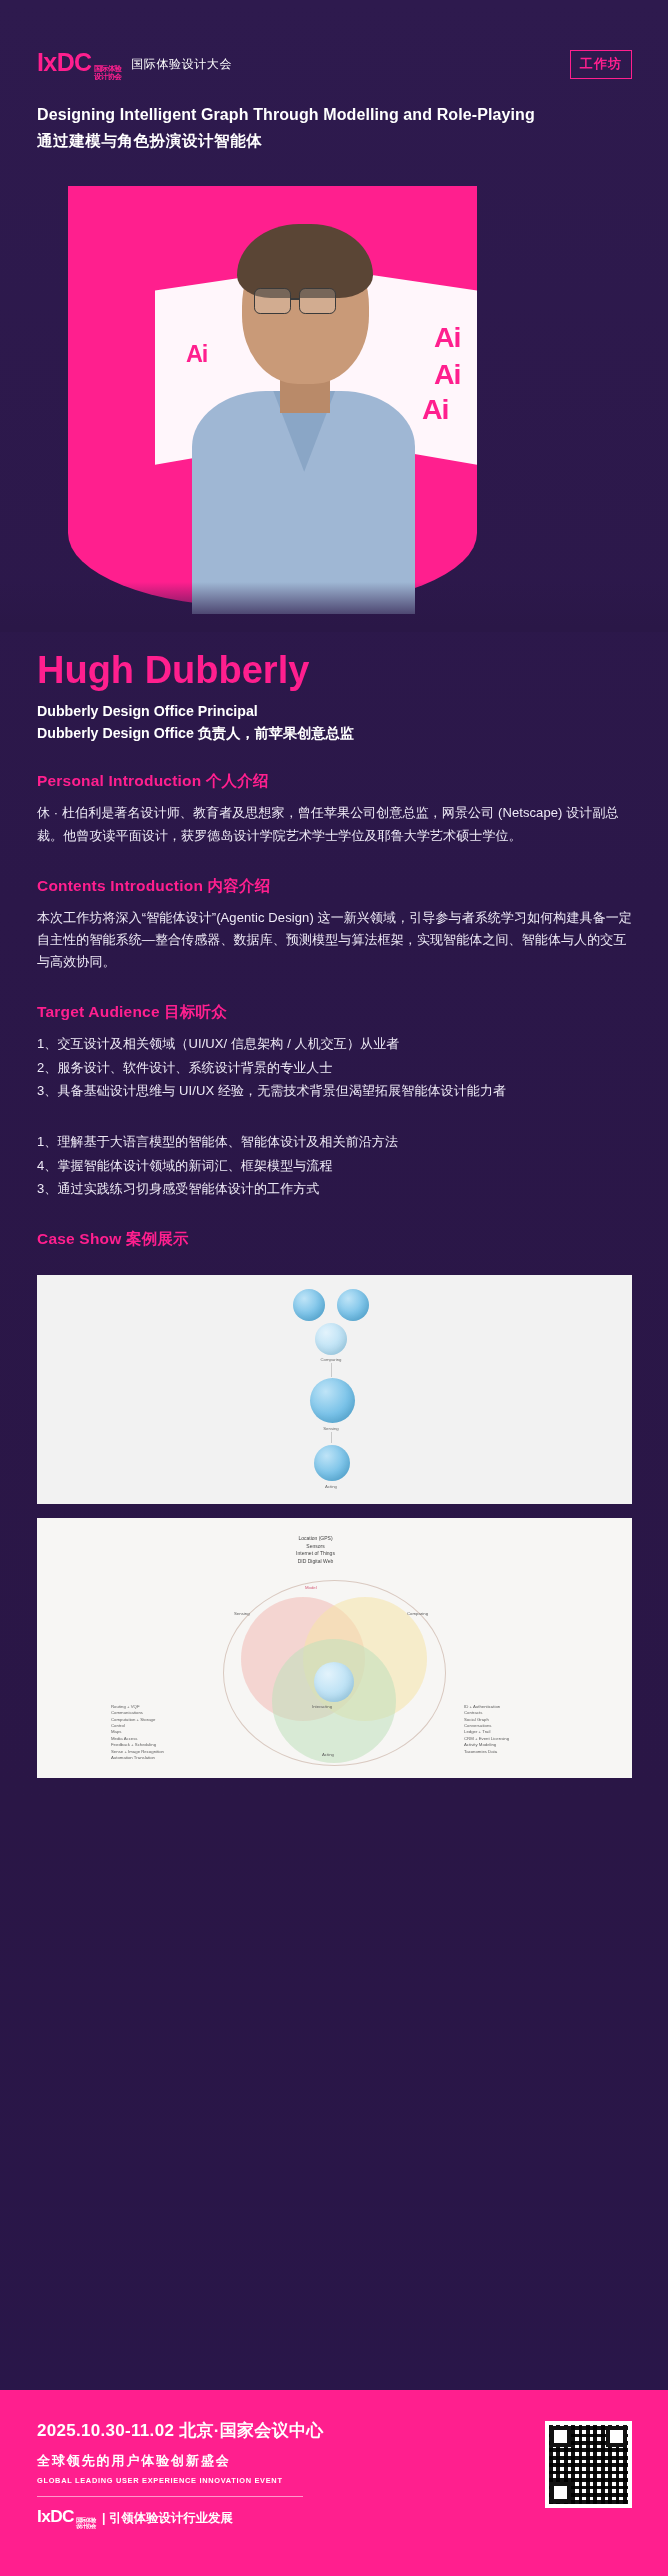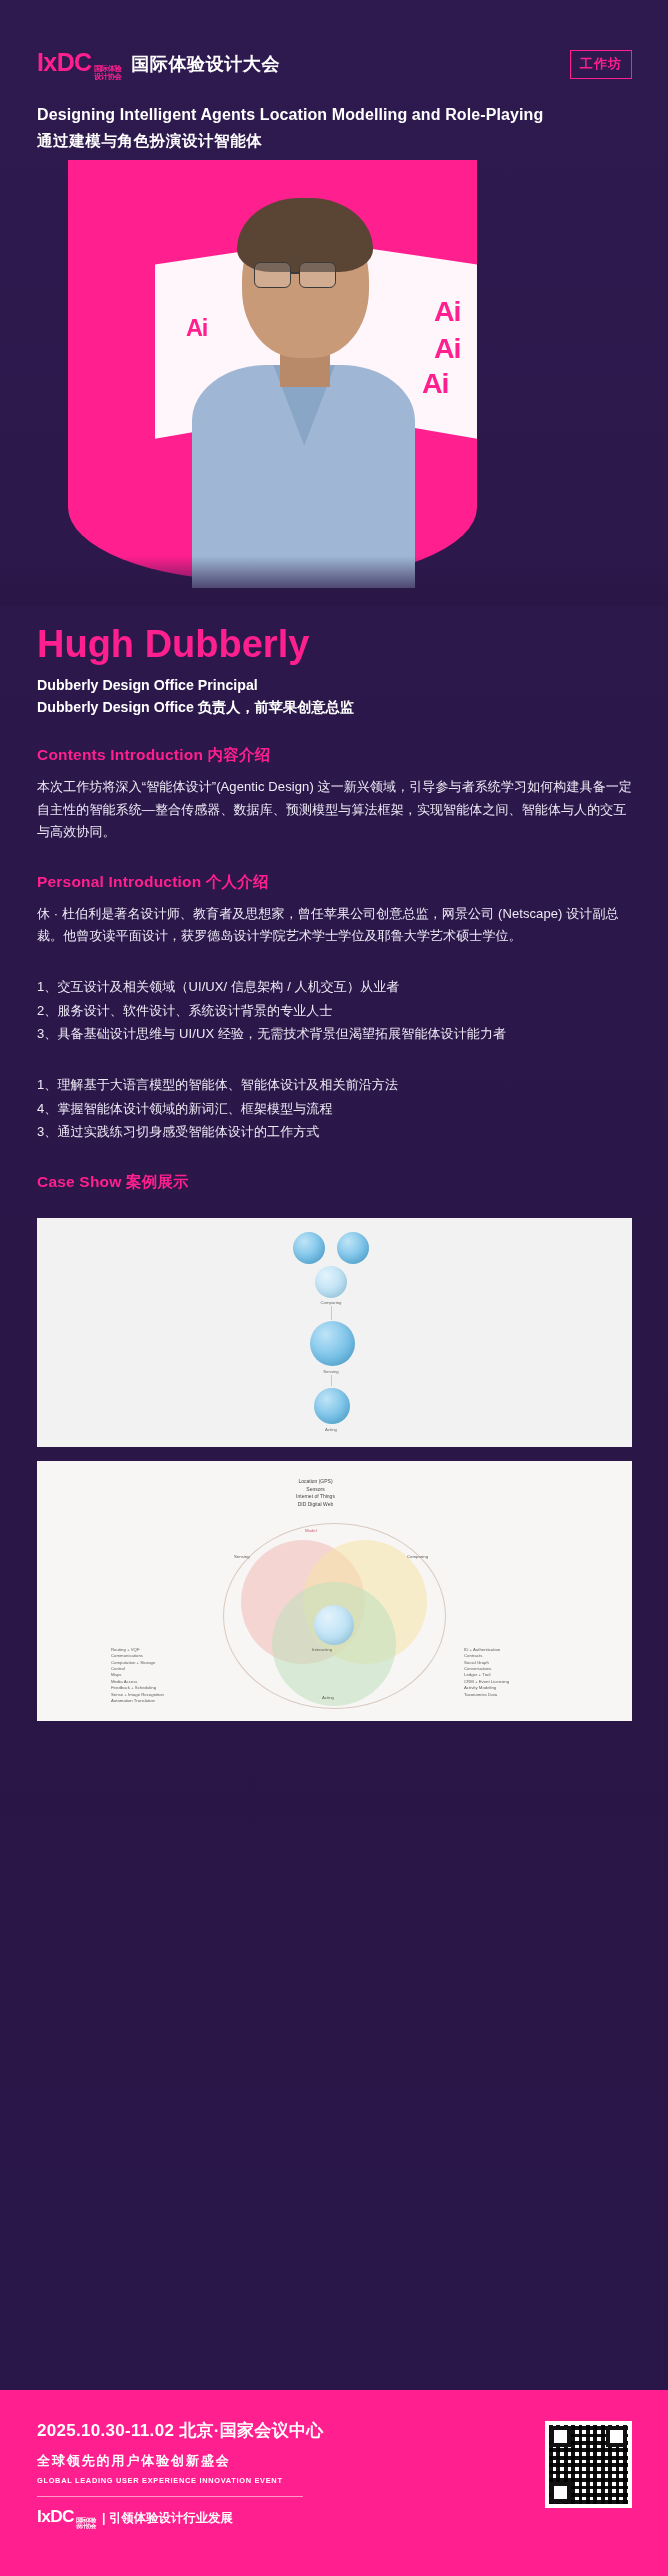--- a/index.html
+++ b/index.html
@@ -36,22 +36,22 @@
     font-size: 7.4px;
     font-weight: 700;
     margin-left: 2.5px;
     line-height: 1.05;
     text-align: left;
     color: #ff1f8e;
   }
   .logo-ixdc .small span { display: block; }
   .logo-cn {
     color: #ffffff;
-    font-size: 18px;
-    font-weight: 700;
+    font-size: 12px;
+    font-weight: 400;
     letter-spacing: 0.6px;
   }
   .tag-workshop {
     border: 1.2px solid #ff1f8e;
     color: #ff1f8e;
     font-size: 13px;
     font-weight: 700;
     padding: 4.3px 8.7px;
     letter-spacing: 1.2px;
   }
@@ -69,21 +69,21 @@
     color: #ffffff;
     font-size: 15.5px;
     font-weight: 700;
     margin-top: 5px;
     letter-spacing: 0.6px;
   }
 
   
   .hero {
     position: relative;
-    margin: 8px 0 0 0;
+    margin: 34px 0 0 0;
     height: 446px;
     width: 669px;
     overflow: hidden;
   }
   .hero-bg {
     position: absolute;
     left: 68px; top: 0;
     width: 409px; height: 421px;
     background: #ff1f8e;
     border-radius: 0 0 186px 186px / 0 0 74px 74px;
@@ -349,21 +349,21 @@
           <span>国际体验</span>
           <span>设计协会</span>
         </span>
       </div>
       <div class="logo-cn">国际体验设计大会</div>
     </div>
     <div class="tag-workshop">工作坊</div>
   </div>
 
   <div class="titles">
-    <div class="title-en">Designing Intelligent Agents Location Modelling and Role-Playing</div>
+    <div class="title-en">Designing Intelligent Graph Through Modelling and Role-Playing</div>
     <div class="title-cn">通过建模与角色扮演设计智能体</div>
   </div>
 
   <div class="hero">
     <div class="hero-bg"></div>
     <div class="hero-book"></div>
     <div class="hero-ai ai4">Ai</div>
     <div class="hero-person">
       <div class="shirt"></div>
       <div class="neck"></div>
@@ -379,34 +379,35 @@
     <div class="hero-fade"></div>
   </div>
 
   <div class="speaker">
     <div class="speaker-name">Hugh Dubberly</div>
     <div class="speaker-role-en">Dubberly Design Office  Principal</div>
     <div class="speaker-role-cn">Dubberly Design Office 负责人，前苹果创意总监</div>
   </div>
 
   <div class="section">
+    <div class="sec-head">Personal Introduction 个人介绍</div>
+    <div class="sec-body">
+      <p>休 · 杜伯利是著名设计师、教育者及思想家，曾任苹果公司创意总监，网景公司 (Netscape) 设计副总裁。他曾攻读平面设计，获罗德岛设计学院艺术学士学位及耶鲁大学艺术硕士学位。</p>
+    </div>
+  </div>
+
+  <div class="section">
     <div class="sec-head">Contents Introduction 内容介绍</div>
     <div class="sec-body">
       <p>本次工作坊将深入“智能体设计”(Agentic Design) 这一新兴领域，引导参与者系统学习如何构建具备一定自主性的智能系统—整合传感器、数据库、预测模型与算法框架，实现智能体之间、智能体与人的交互与高效协同。</p>
     </div>
   </div>
 
   <div class="section">
-    <div class="sec-head">Personal Introduction 个人介绍</div>
-    <div class="sec-body">
-      <p>休 · 杜伯利是著名设计师、教育者及思想家，曾任苹果公司创意总监，网景公司 (Netscape) 设计副总裁。他曾攻读平面设计，获罗德岛设计学院艺术学士学位及耶鲁大学艺术硕士学位。</p>
-    </div>
-  </div>
-
-  <div class="section">
+    <div class="sec-head">Target Audience 目标听众</div>
     <div class="sec-body">
       <p>1、交互设计及相关领域（UI/UX/ 信息架构 / 人机交互）从业者</p>
       <p>2、服务设计、软件设计、系统设计背景的专业人士</p>
       <p>3、具备基础设计思维与 UI/UX 经验，无需技术背景但渴望拓展智能体设计能力者</p>
     </div>
   </div>
 
   <div class="section">
     <div class="sec-body">
       <p>1、理解基于大语言模型的智能体、智能体设计及相关前沿方法</p>

